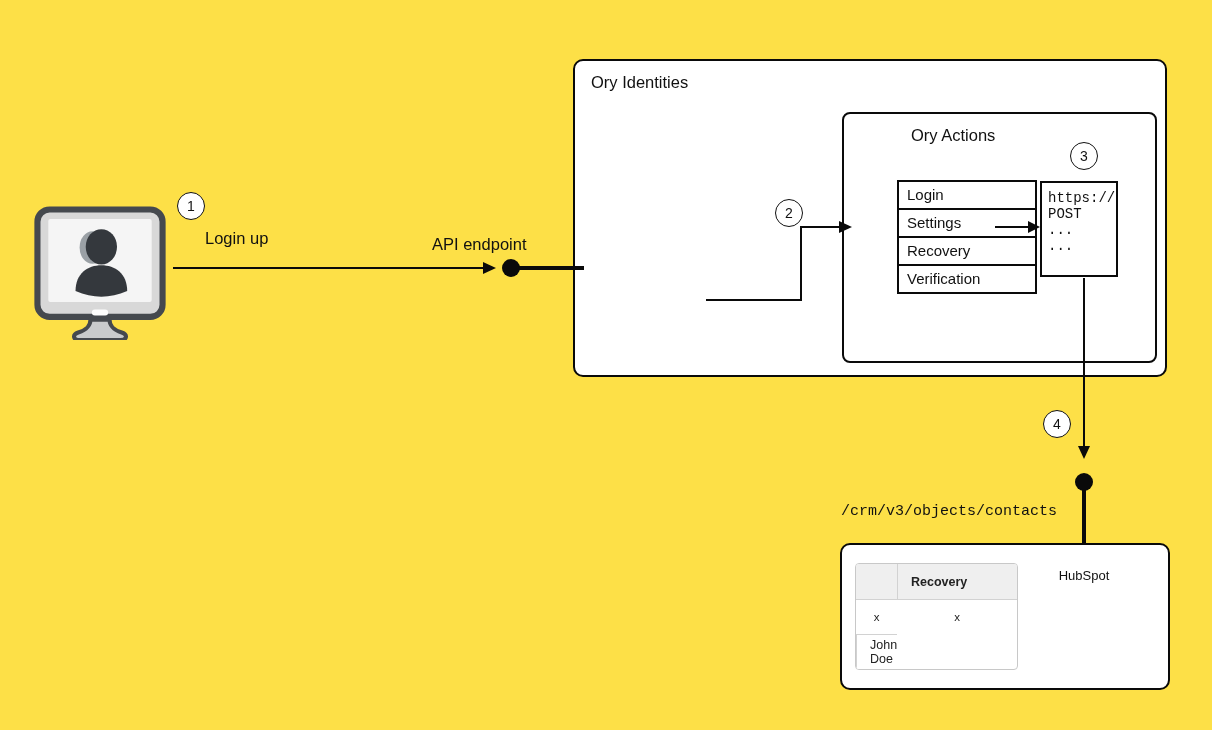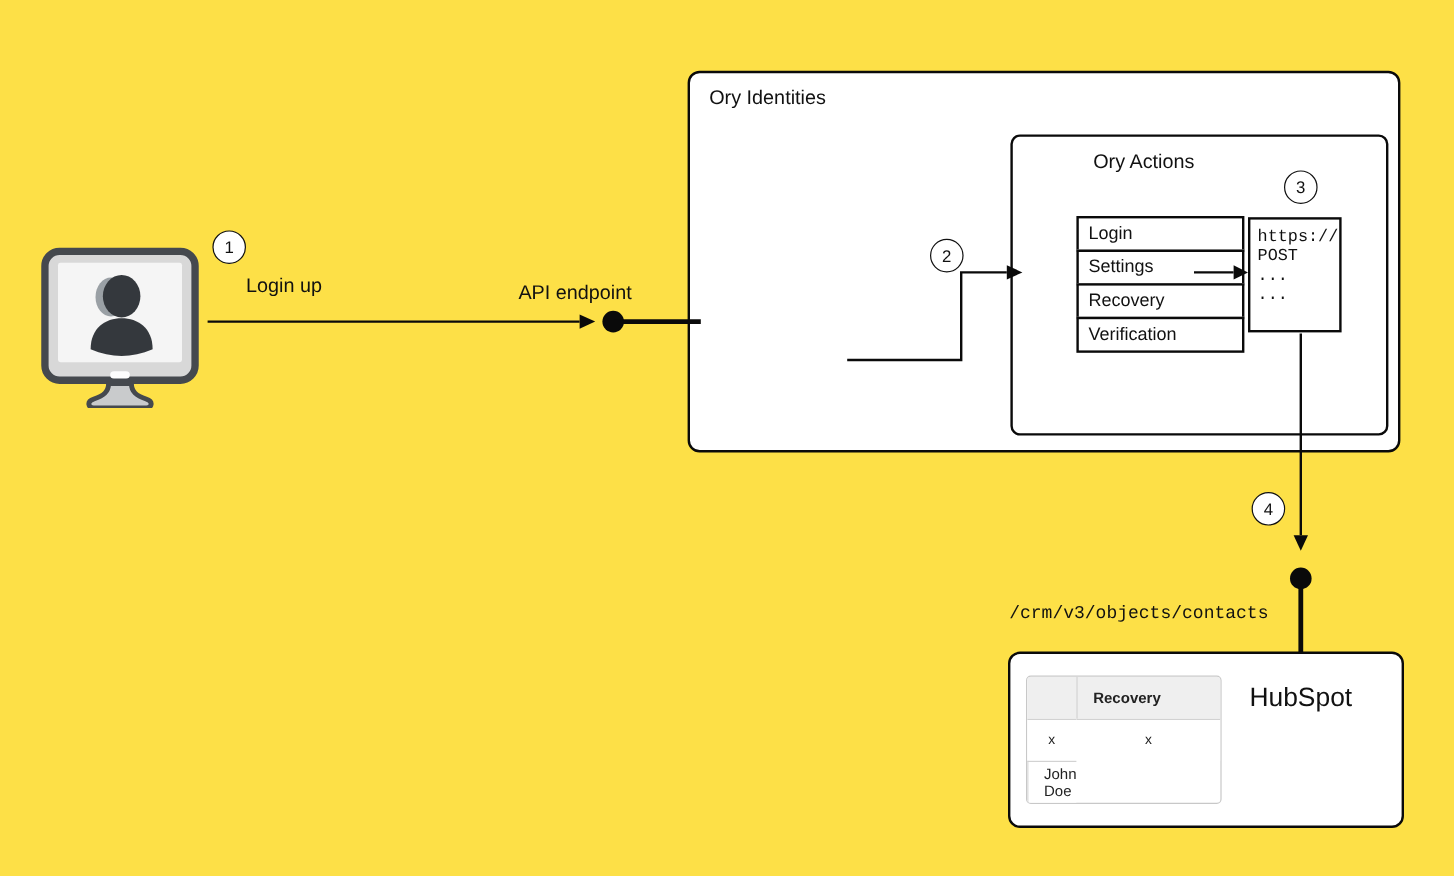--- a/index.html
+++ b/index.html
@@ -26,21 +26,21 @@
   }
   .flow-row:first-child{margin-top:0;}
   
   #webhook-box{left:1040px;top:181px;width:78px;height:96px;border-radius:0;z-index:3;}
   .mono{font-family:"Liberation Mono","DejaVu Sans Mono",monospace;}
   #webhook-box .code-line{font-size:14px;line-height:16px;padding-left:6px;white-space:pre;}
   #webhook-box .code-pad{height:7px;}
   
   #hubspot-box{left:840px;top:543px;width:330px;height:147px;border-radius:10px;}
   #hubspot-title{position:absolute;left:1024px;top:568px;width:120px;text-align:center;
-    font-size:22px;z-index:3;white-space:nowrap;}
+    font-size:13px;z-index:3;white-space:nowrap;}
   #contacts-table{
     position:absolute;left:855px;top:563px;z-index:3;border:1px solid #c8c8c8;border-radius:4px;
     display:grid;grid-template-columns:41px 120px;background:#fff;overflow:hidden;
   }
   .cell{box-sizing:border-box;height:35px;border-top:1px solid #d2d2d2;border-left:1px solid #d2d2d2;
     display:flex;align-items:center;font-size:12.5px;color:#222;padding-left:13px;background:#fff;}
   .cell.first-col{padding-left:0;justify-content:center;font-size:11.5px;}
   .cell.head{background:#efefef;font-weight:bold;}
   .cell.r0{border-top:none;}
   .cell.c0{border-left:none;}

